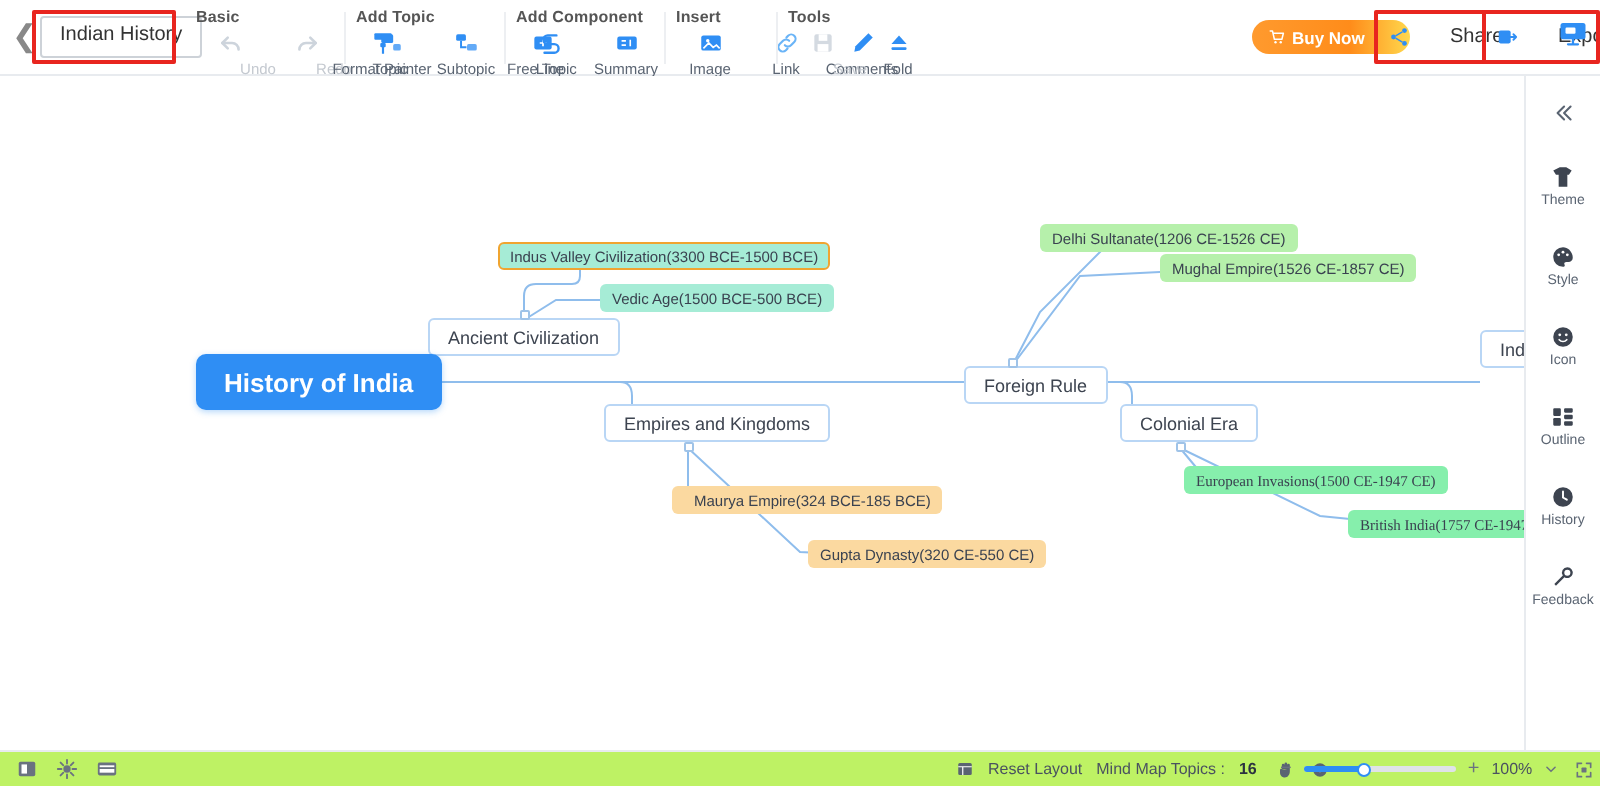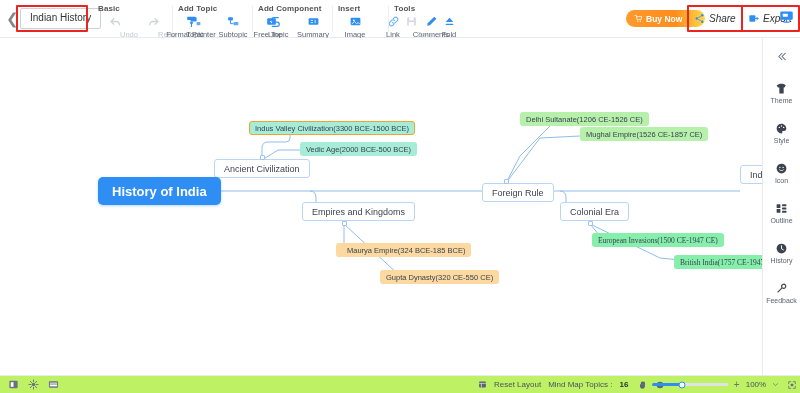--- a/index.html
+++ b/index.html
@@ -49,22 +49,22 @@
 
   
   .buynow {
     position: absolute; top: 10px; left: 626px; height: 17px; width: 79px;
     background: linear-gradient(90deg,#ff9a2e 0%, #ff8c1a 62%, #ffd84d 100%);
     border-radius: 9px; display: flex; align-items: center;
     padding-left: 8px; gap: 3px;
   }
   .buynow .bn-txt { font-size: 8.5px; color: #fff; font-weight: bold; white-space: nowrap; }
   .topbtn {
-    position: absolute; top: 9px; height: 19px; display: flex; align-items: center; gap: 4px;
-    font-size: 10px; color: #333; cursor: pointer; white-space: nowrap; font-style: italic;
+    position: absolute; top: 9px; height: 19px; display: flex; align-items: center; gap: 20px;
+    font-size: 10px; color: #333; cursor: pointer; white-space: nowrap;
   }
   .present-ic { position: absolute; top: 9px; left: 779px; cursor: pointer; }
 
   
   .rsidebar {
     position: absolute; right: 0; top: 38px; width: 38px; height: 337px;
     background: #fff; border-left: 1px solid #e8ebef;
   }
   .rs-collapse {
     height: 28px; display: flex; align-items: center; justify-content: center;
@@ -379,34 +379,34 @@
     <div class="fold-handle" style="left:588px; top:183px;"></div>
 
     <div class="node node-l1" style="left:740px; top:127px;">
       <span>Independence</span>
     </div>
 
     <div class="node node-leaf leaf-green sel-outline" style="left:249px; top:83px;">
       <span>Indus Valley Civilization(3300 BCE-1500 BCE)</span>
     </div>
     <div class="node node-leaf leaf-green" style="left:300px; top:104px;">
-      <span>Vedic Age(2000 BCE-500 BCE)</span>
+      <span>Vedic Age(1500 BCE-500 BCE)</span>
     </div>
 
     <div class="node node-leaf leaf-green2" style="left:520px; top:74px;">
       <span>Delhi Sultanate(1206 CE-1526 CE)</span>
     </div>
     <div class="node node-leaf leaf-green2" style="left:580px; top:89px;">
       <span>Mughal Empire(1526 CE-1857 CE)</span>
     </div>
 
     <div class="node node-leaf leaf-orange" style="left:336px; top:205px;padding-left:10px;">
       <span>Maurya Empire(324 BCE-185 BCE)</span>
     </div>
-    <div class="node node-leaf leaf-orange" style="left:380px; top:232px;">
+    <div class="node node-leaf leaf-orange" style="left:404px; top:232px;">
       <span>Gupta Dynasty(320 CE-550 CE)</span>
     </div>
 
     <div class="node node-leaf leaf-pink" style="left:592px; top:195px;">
       <span>European Invasions(1500 CE-1947 CE)</span>
     </div>
     <div class="node node-leaf leaf-pink" style="left:674px; top:217px;">
       <span>British India(1757 CE-1947 CE)</span>
     </div>
   </div>

